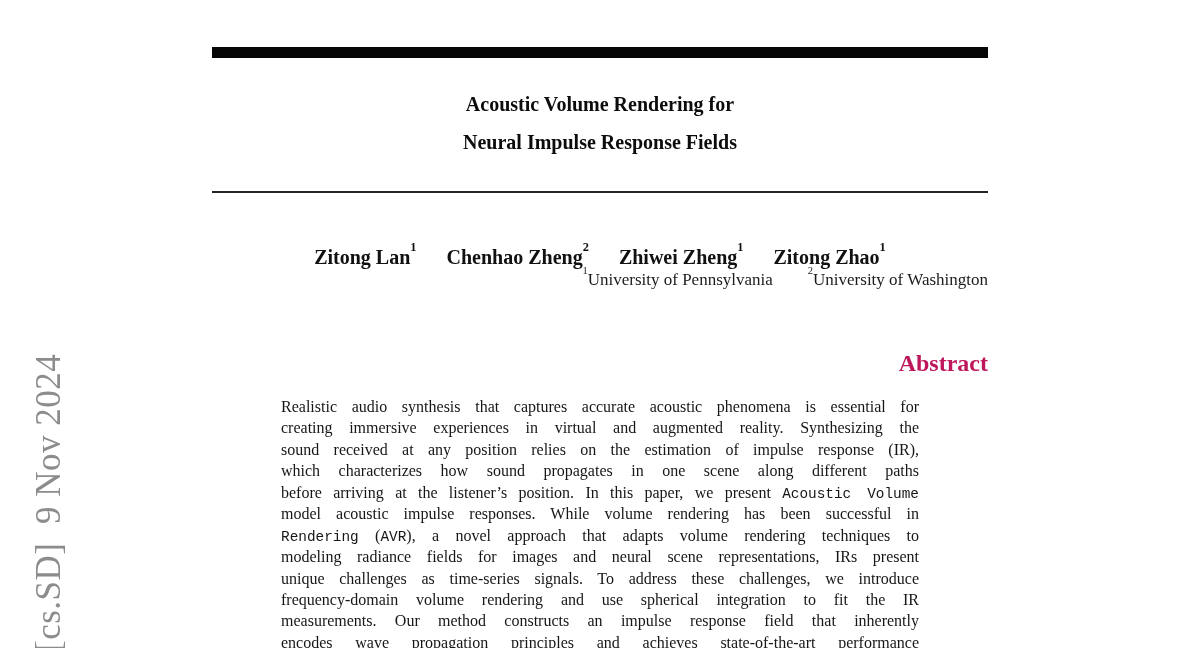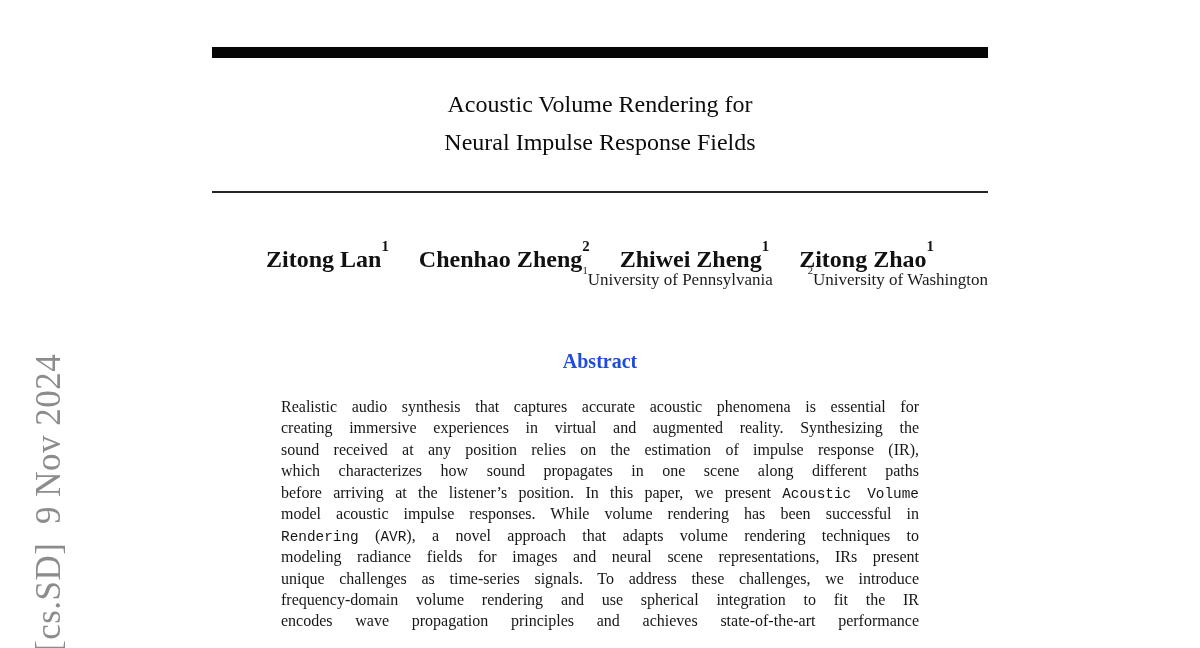--- a/index.html
+++ b/index.html
@@ -36,43 +36,43 @@
     height: 11px;
     background: #060606;
   }
   .title {
     position: absolute;
     left: 212px;
     top: 85px;
     width: 776px;
     margin: 0;
     text-align: center;
-    font-size: 24px;
-    font-weight: normal;
+    font-size: 20px;
+    font-weight: bold;
     line-height: 38px;
     color: #0c0c0c;
   }
   .title-line { display: block; }
   .rule-thin {
     position: absolute;
     left: 212px;
     top: 191px;
     width: 776px;
     height: 2px;
     background: #242424;
   }
   .authors-row {
     position: absolute;
     left: 212px;
     top: 246px;
     width: 776px;
     display: flex;
     justify-content: center;
     gap: 30px;
-    font-size: 24px;
+    font-size: 20px;
     font-weight: bold;
     color: #111111;
     white-space: nowrap;
   }
   .authors-row sup,
   .affils-row sup {
     font-size: 0.62em;
     line-height: 0;
     position: relative;
     top: -0.45em;
@@ -87,24 +87,24 @@
     gap: 35px;
     font-size: 17px;
     color: #1b1b1b;
     white-space: nowrap;
   }
   .abstract-heading {
     position: absolute;
     left: 212px;
     top: 350px;
     width: 776px;
-    text-align: center;
-    font-size: 20px;
+    text-align: right;
+    font-size: 24px;
     font-weight: bold;
-    color: #1d4ed8;
+    color: #be185d;
   }
   .abstract-body {
     position: absolute;
     left: 281px;
     top: 396px;
     width: 638px;
     font-size: 16px;
     color: #161616;
   }
   .abs-line {
@@ -152,16 +152,17 @@
       <div class="abs-line"><span>Realistic audio synthesis that captures accurate acoustic phenomena is essential for</span></div>
       <div class="abs-line"><span>creating immersive experiences in virtual and augmented reality. Synthesizing the</span></div>
       <div class="abs-line"><span>sound received at any position relies on the estimation of impulse response (IR),</span></div>
       <div class="abs-line"><span>which characterizes how sound propagates in one scene along different paths</span></div>
       <div class="abs-line"><span>before arriving at the listener’s position. In this paper, we present </span><span class="tt">Acoustic Volume</span></div>
       <div class="abs-line"><span>model acoustic impulse responses. While volume rendering has been successful in</span></div>
       <div class="abs-line"><span class="tt">Rendering</span><span> (</span><span class="tt">AVR</span><span>), a novel approach that adapts volume rendering techniques to</span></div>
       <div class="abs-line"><span>modeling radiance fields for images and neural scene representations, IRs present</span></div>
       <div class="abs-line"><span>unique challenges as time-series signals. To address these challenges, we introduce</span></div>
       <div class="abs-line"><span>frequency-domain volume rendering and use spherical integration to fit the IR</span></div>
+      <div class="abs-line"><span>measurements. Our method constructs an impulse response field that inherently</span></div>
       <div class="abs-line"><span>encodes wave propagation principles and achieves state-of-the-art performance</span></div>
     </div>
 
 </div>
 
 </body></html>

